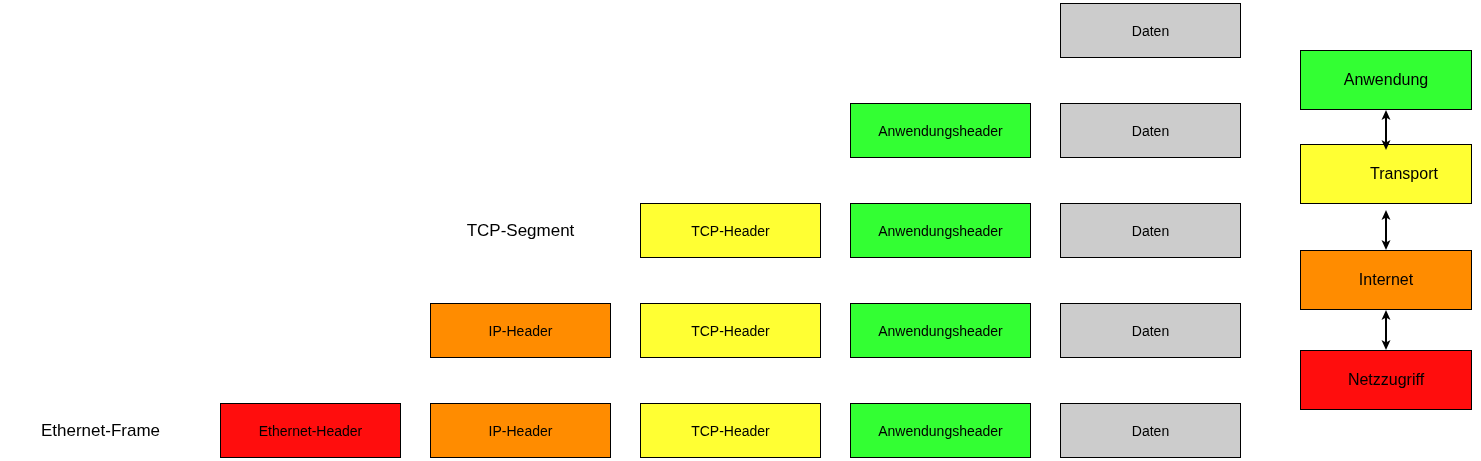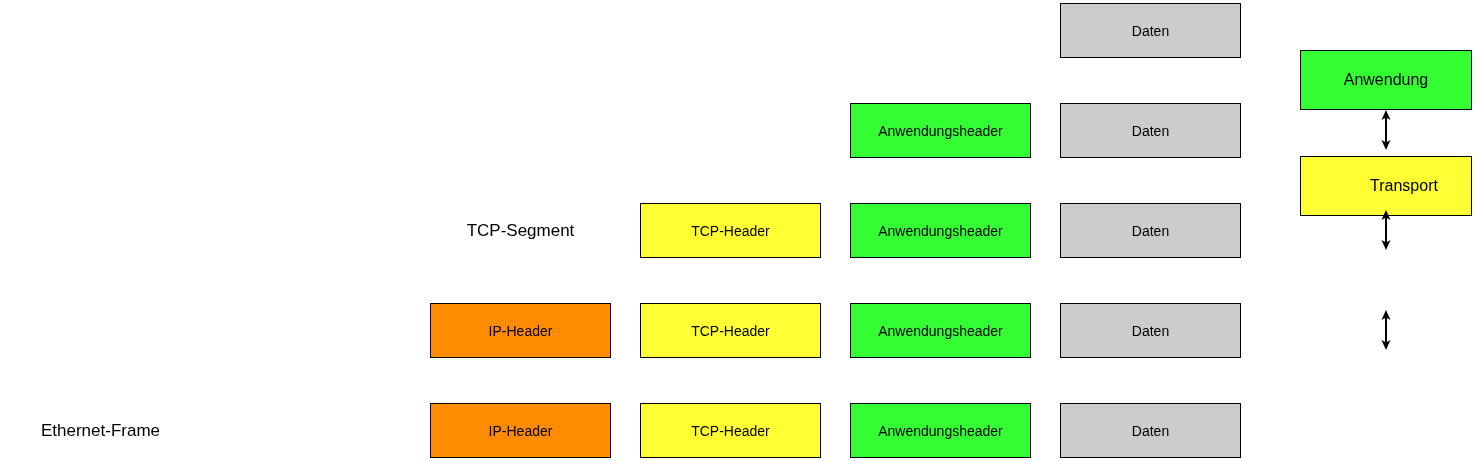--- a/index.html
+++ b/index.html
@@ -79,27 +79,30 @@
 
   <div class="box" style="left: 640px; top: 203px; background-color: rgb(255, 255, 51);">TCP-Header</div>
   <div class="box" style="left: 850px; top: 203px; background-color: rgb(51, 255, 51);">Anwendungsheader</div>
   <div class="box" style="left: 1060px; top: 203px; background-color: rgb(204, 204, 204);">Daten</div>
 
   <div class="box" style="left: 430px; top: 303px; background-color: rgb(255, 140, 0);">IP-Header</div>
   <div class="box" style="left: 640px; top: 303px; background-color: rgb(255, 255, 51);">TCP-Header</div>
   <div class="box" style="left: 850px; top: 303px; background-color: rgb(51, 255, 51);">Anwendungsheader</div>
   <div class="box" style="left: 1060px; top: 303px; background-color: rgb(204, 204, 204);">Daten</div>
 
+  <div class="box" style="left: 220px; top: 403px; background-color: rgb(255, 13, 13);">Ethernet-Header</div>
   <div class="box" style="left: 430px; top: 403px; background-color: rgb(255, 140, 0);">IP-Header</div>
   <div class="box" style="left: 640px; top: 403px; background-color: rgb(255, 255, 51);">TCP-Header</div>
   <div class="box" style="left: 850px; top: 403px; background-color: rgb(51, 255, 51);">Anwendungsheader</div>
   <div class="box" style="left: 1060px; top: 403px; background-color: rgb(204, 204, 204);">Daten</div>
 
   <div class="stack-box" style="top: 50px; background-color: rgb(51, 255, 51);">Anwendung</div>
-  <div class="stack-box" style="top: 156px; background-color: rgb(255, 255, 51); padding-left: 36px;">Transport</div>
+  <div class="stack-box" style="top: 144px; background-color: rgb(255, 255, 51); padding-left: 36px;">Transport</div>
+  <div class="stack-box" style="top: 250px; background-color: rgb(255, 140, 0);">Internet</div>
+  <div class="stack-box" style="top: 350px; background-color: rgb(255, 13, 13);">Netzzugriff</div>
 
   <svg class="arrow" style="top:110px;" viewBox="0 0 16 40">
     <line x1="8" y1="7" x2="8" y2="33" stroke="#000" stroke-width="2"></line>
     <polygon points="8,0 12.5,10 8,7.5 3.5,10" fill="#000"></polygon>
     <polygon points="8,40 12.5,30 8,32.5 3.5,30" fill="#000"></polygon>
   </svg>
   <svg class="arrow" style="top:210px;" viewBox="0 0 16 40">
     <line x1="8" y1="7" x2="8" y2="33" stroke="#000" stroke-width="2"></line>
     <polygon points="8,0 12.5,10 8,7.5 3.5,10" fill="#000"></polygon>
     <polygon points="8,40 12.5,30 8,32.5 3.5,30" fill="#000"></polygon>

